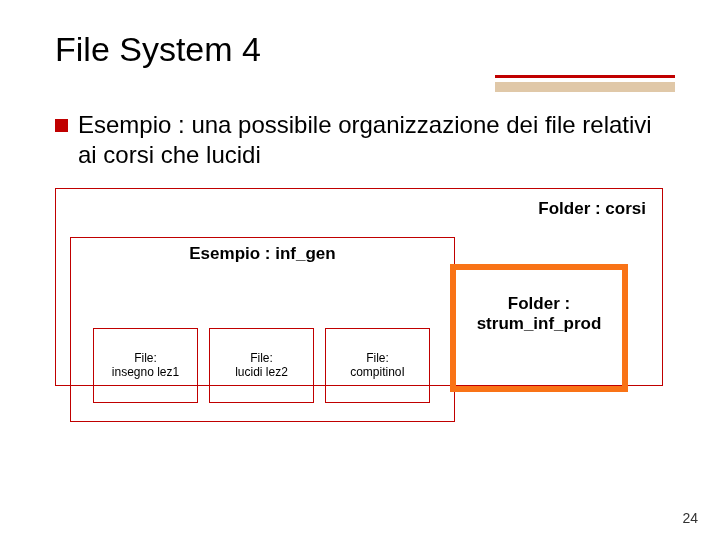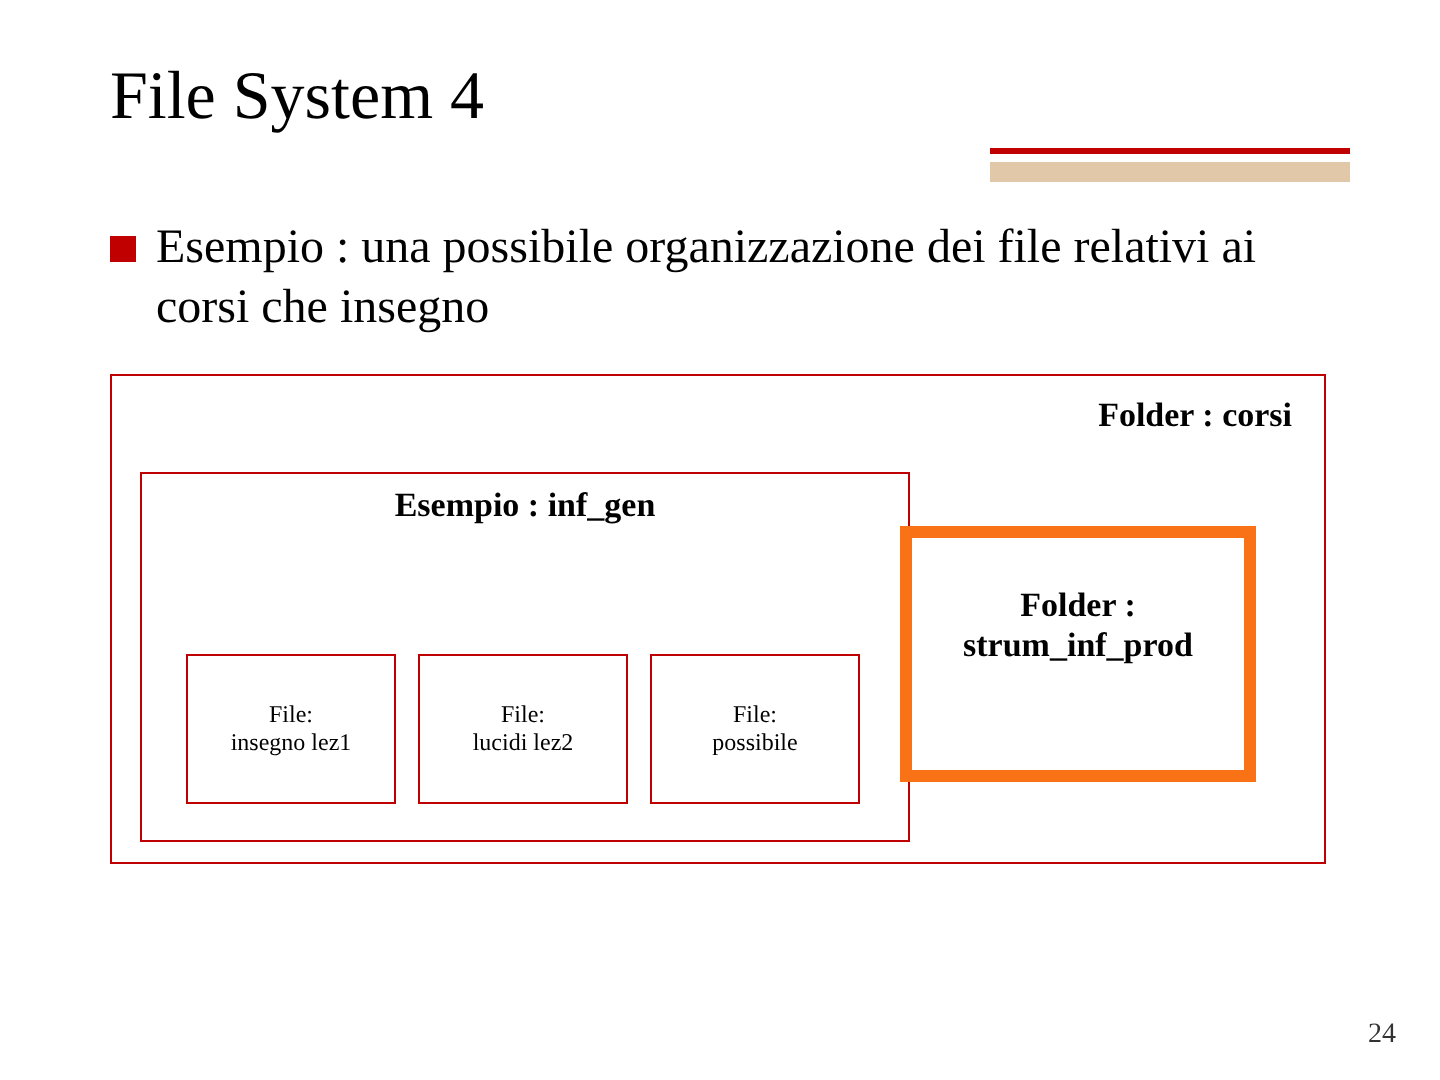--- a/index.html
+++ b/index.html
@@ -1,15 +1,15 @@
 <!DOCTYPE html>
 <html><head>
 <meta charset="utf-8">
 <style>
-  * { box-sizing: border-box; margin: 0; padding: 0; font-family: Liberation Serif, serif; }
+  * { box-sizing: border-box; margin: 0; padding: 0; }
   body {
     width: 720px;
     height: 540px;
     background: #ffffff;
     font-family: Verdana, Arial, sans-serif;
     position: relative;
     overflow: hidden;
   }
   .slide {
     width: 720px;
@@ -64,21 +64,21 @@
     position: relative;
     margin-left: 0px;
     width: 610px;
     height: 248px;
   }
   .box-corsi {
     position: absolute;
     left: 0;
     top: 0;
     width: 608px;
-    height: 245px;
+    height: 198px;
     border: 1px solid #c00000;
   }
   .label-corsi {
     position: absolute;
     right: 16px;
     top: 10px;
     font-size: 17px;
     font-weight: bold;
     text-align: right;
     color: #000;
@@ -152,21 +152,21 @@
 
   <div class="title-underline">
     <div class="underline-group">
       <div class="underline-thin"></div>
       <div class="underline-thick"></div>
     </div>
   </div>
 
   <div class="bullet-row">
     <div class="bullet-square"></div>
-    <div class="bullet-text">Esempio : una possibile organizzazione dei file relativi ai corsi che insegno</div>
+    <div class="bullet-text">Esempio : una possibile organizzazione dei file relativi ai corsi che lucidi</div>
   </div>
 
   <div class="diagram">
 
     <div class="box-corsi">
       <div class="label-corsi">Folder : corsi</div>
 
       <div class="box-infgen">
         <div class="label-infgen">Esempio : inf_gen</div>
 
@@ -178,21 +178,21 @@
         </div>
         <div class="file-box file2">
           <div>
             <span>File:</span><br>
             <span>lucidi lez2</span>
           </div>
         </div>
         <div class="file-box file3">
           <div>
             <span>File:</span><br>
-            <span>possibile</span>
+            <span>compitinoI</span>
           </div>
         </div>
       </div>
 
       <div class="box-strum">
         <div class="label-strum">
           <span>Folder :</span><br>
           <span>strum_inf_prod</span>
         </div>
       </div>

